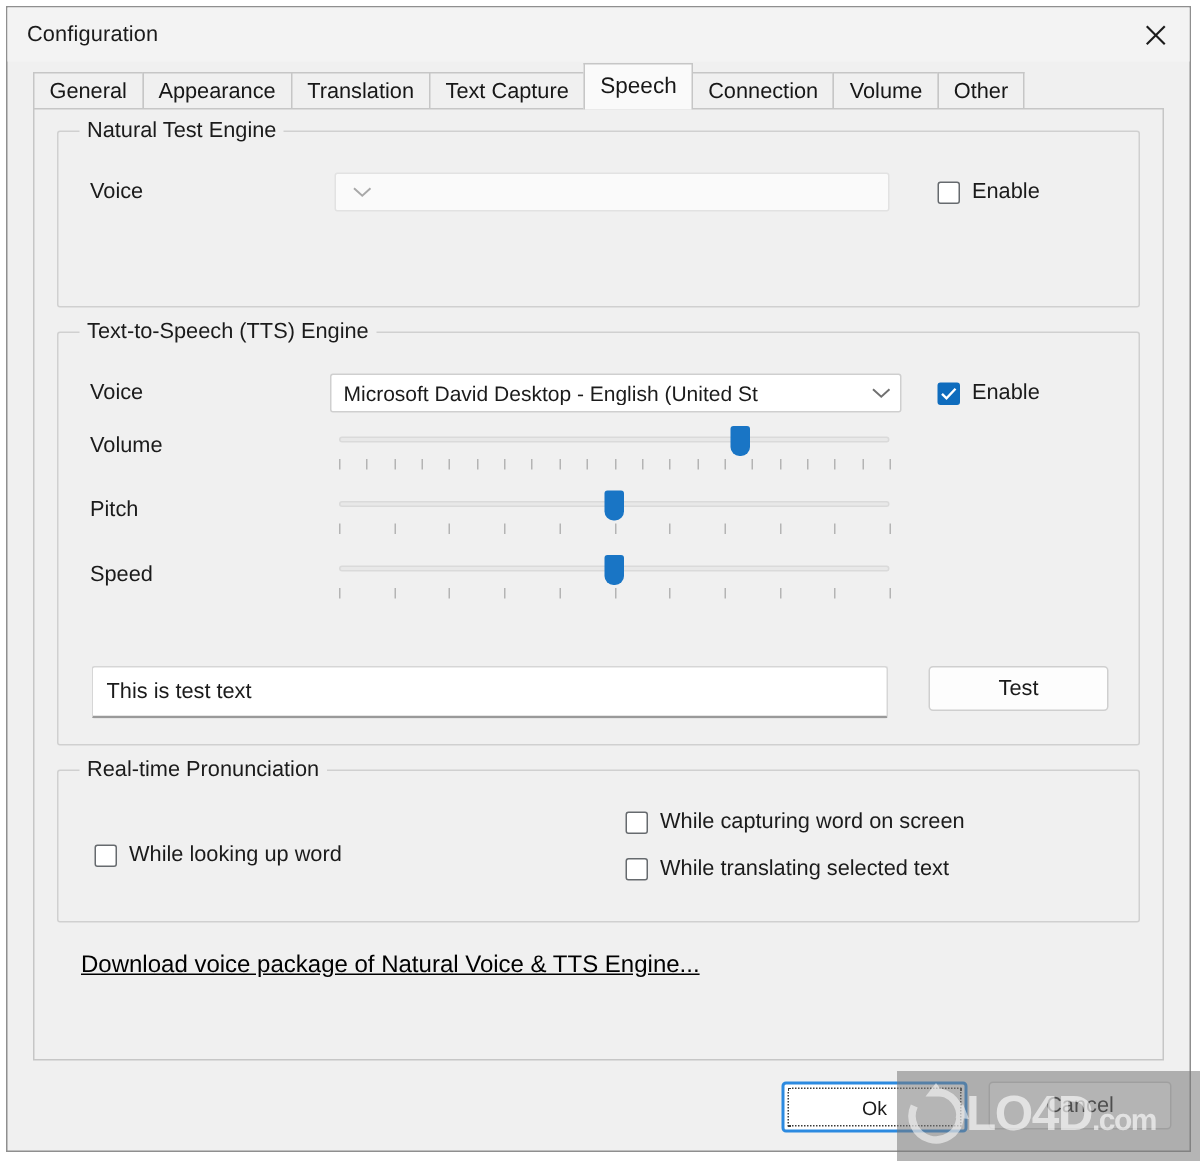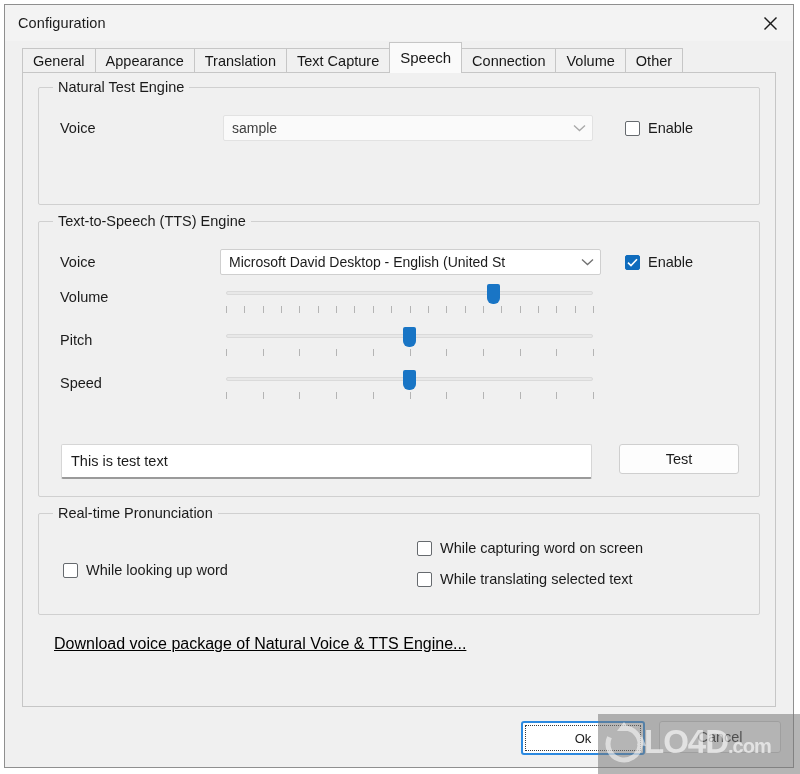--- a/index.html
+++ b/index.html
@@ -340,21 +340,20 @@
   <div class="tabpage">
 
     <div class="group grp-natural">
       <div class="legend">Natural Test Engine</div>
 
       <div style="position:absolute; left:21px; top:31px;">
         <span class="label">Voice</span>
       </div>
 
       <div class="combo disabled" style="position:absolute; left:184px; top:27px; width:370px;">
-        <span class="ctext">sample</span>
         <span class="chev">
           <svg width="13" height="8" viewBox="0 0 13 8">
               <polyline points="1,1.5 6.5,6.5 12,1.5" fill="none" stroke="currentColor" stroke-width="1.3"></polyline>
             </svg>
         </span>
       </div>
 
 
       <div class="cbx" style="position:absolute; left:586px; top:32px;">
         <span class="box"></span>

